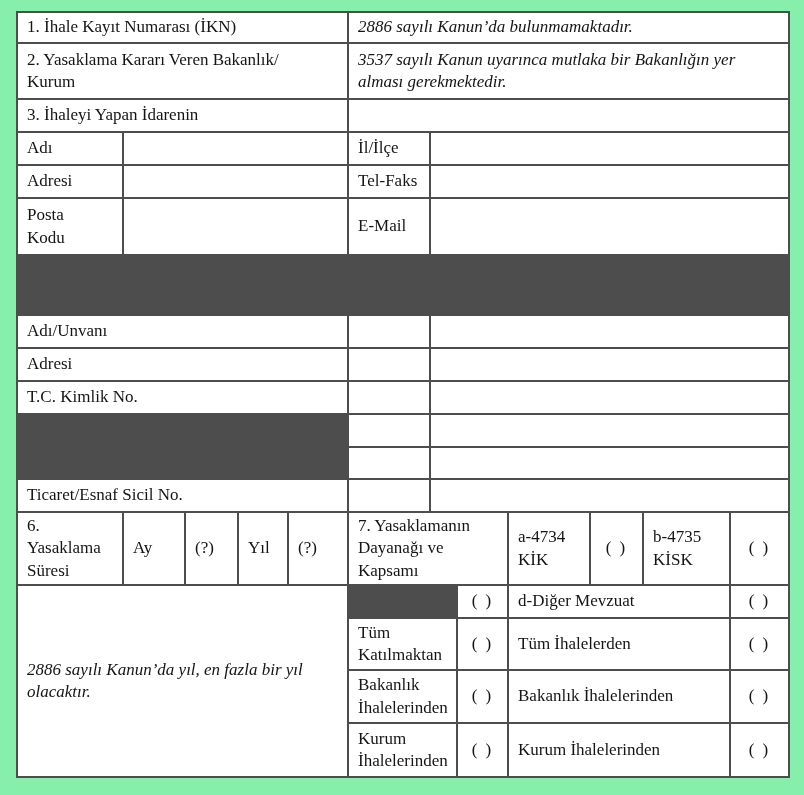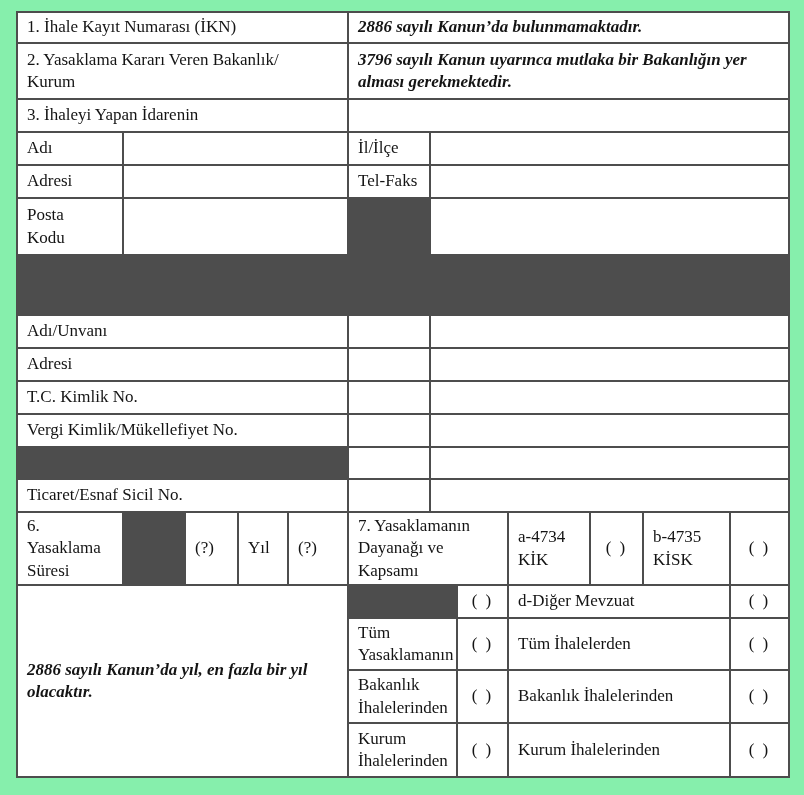--- a/index.html
+++ b/index.html
@@ -35,108 +35,108 @@
     justify-content: flex-start;
     padding: 2px 9px;
     font-size: 17px;
     line-height: 1.32;
     color: #141414;
     white-space: pre-line;
     overflow: hidden;
   }
   .cell.it {
     font-style: italic;
-    font-weight: bold;
   }
   .cell.ctr {
     justify-content: center;
     padding: 2px 2px;
     letter-spacing: 2px;
   }
 </style>
 </head>
 <body>
 
 <div class="page">
   <div class="form-grid">
 
     <div class="cell" style="grid-area:1/1/2/6">1. İhale Kayıt Numarası (İKN)</div>
     <div class="cell it" style="grid-area:1/6/2/13">2886 sayılı Kanun’da bulunmamaktadır.</div>
 
     <div class="cell" style="grid-area:2/1/3/6">2. Yasaklama Kararı Veren Bakanlık/
 Kurum</div>
-    <div class="cell it" style="grid-area:2/6/3/13">3796 sayılı Kanun uyarınca mutlaka bir Bakanlığın yer
+    <div class="cell it" style="grid-area:2/6/3/13">3537 sayılı Kanun uyarınca mutlaka bir Bakanlığın yer
 alması gerekmektedir.</div>
 
     <div class="cell" style="grid-area:3/1/4/6">3. İhaleyi Yapan İdarenin</div>
     <div class="cell" style="grid-area:3/6/4/13"></div>
 
     <div class="cell" style="grid-area:4/1/5/2">Adı</div>
     <div class="cell" style="grid-area:4/2/5/6"></div>
     <div class="cell" style="grid-area:4/6/5/7">İl/İlçe</div>
     <div class="cell" style="grid-area:4/7/5/13"></div>
 
     <div class="cell" style="grid-area:5/1/6/2">Adresi</div>
     <div class="cell" style="grid-area:5/2/6/6"></div>
     <div class="cell" style="grid-area:5/6/6/7">Tel-Faks</div>
     <div class="cell" style="grid-area:5/7/6/13"></div>
 
     <div class="cell" style="grid-area:6/1/7/2">Posta
 Kodu</div>
     <div class="cell" style="grid-area:6/2/7/6"></div>
+    <div class="cell" style="grid-area:6/6/7/7">E-Mail</div>
     <div class="cell" style="grid-area:6/7/7/13"></div>
 
 
     <div class="cell" style="grid-area:8/1/9/6">Adı/Unvanı</div>
     <div class="cell" style="grid-area:8/6/9/7"></div>
     <div class="cell" style="grid-area:8/7/9/13"></div>
 
     <div class="cell" style="grid-area:9/1/10/6">Adresi</div>
     <div class="cell" style="grid-area:9/6/10/7"></div>
     <div class="cell" style="grid-area:9/7/10/13"></div>
 
     <div class="cell" style="grid-area:10/1/11/6">T.C. Kimlik No.</div>
     <div class="cell" style="grid-area:10/6/11/7"></div>
     <div class="cell" style="grid-area:10/7/11/13"></div>
 
-    <div class="cell" style="grid-area:11/1/12/6">Vergi Kimlik/Mükellefiyet No.</div>
     <div class="cell" style="grid-area:11/6/12/7"></div>
     <div class="cell" style="grid-area:11/7/12/13"></div>
 
     <div class="cell" style="grid-area:12/6/13/7"></div>
     <div class="cell" style="grid-area:12/7/13/13"></div>
 
     <div class="cell" style="grid-area:13/1/14/6">Ticaret/Esnaf Sicil No.</div>
     <div class="cell" style="grid-area:13/6/14/7"></div>
     <div class="cell" style="grid-area:13/7/14/13"></div>
 
     <div class="cell" style="grid-area:14/1/15/2">6.
 Yasaklama
 Süresi</div>
+    <div class="cell" style="grid-area:14/2/15/3">Ay</div>
     <div class="cell" style="grid-area:14/3/15/4">(?)</div>
     <div class="cell" style="grid-area:14/4/15/5">Yıl</div>
     <div class="cell" style="grid-area:14/5/15/6">(?)</div>
     <div class="cell" style="grid-area:14/6/15/9">7. Yasaklamanın
 Dayanağı ve Kapsamı</div>
     <div class="cell" style="grid-area:14/9/15/10">a-4734
 KİK</div>
     <div class="cell ctr" style="grid-area:14/10/15/11">( )</div>
     <div class="cell" style="grid-area:14/11/15/12">b-4735
 KİSK</div>
     <div class="cell ctr" style="grid-area:14/12/15/13">( )</div>
 
     <div class="cell it" style="grid-area:15/1/19/6">2886 sayılı Kanun’da yıl, en fazla bir yıl
 olacaktır.</div>
 
     <div class="cell ctr" style="grid-area:15/8/16/9">( )</div>
     <div class="cell" style="grid-area:15/9/16/12">d-Diğer Mevzuat</div>
     <div class="cell ctr" style="grid-area:15/12/16/13">( )</div>
 
     <div class="cell" style="grid-area:16/6/17/8">Tüm
-Yasaklamanın</div>
+Katılmaktan</div>
     <div class="cell ctr" style="grid-area:16/8/17/9">( )</div>
     <div class="cell" style="grid-area:16/9/17/12">Tüm İhalelerden</div>
     <div class="cell ctr" style="grid-area:16/12/17/13">( )</div>
 
     <div class="cell" style="grid-area:17/6/18/8">Bakanlık
 İhalelerinden</div>
     <div class="cell ctr" style="grid-area:17/8/18/9">( )</div>
     <div class="cell" style="grid-area:17/9/18/12">Bakanlık İhalelerinden</div>
     <div class="cell ctr" style="grid-area:17/12/18/13">( )</div>
 

